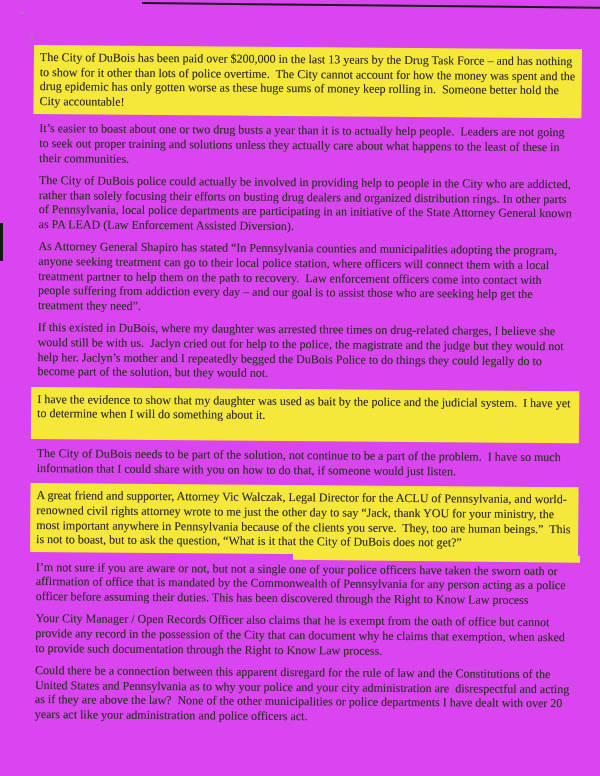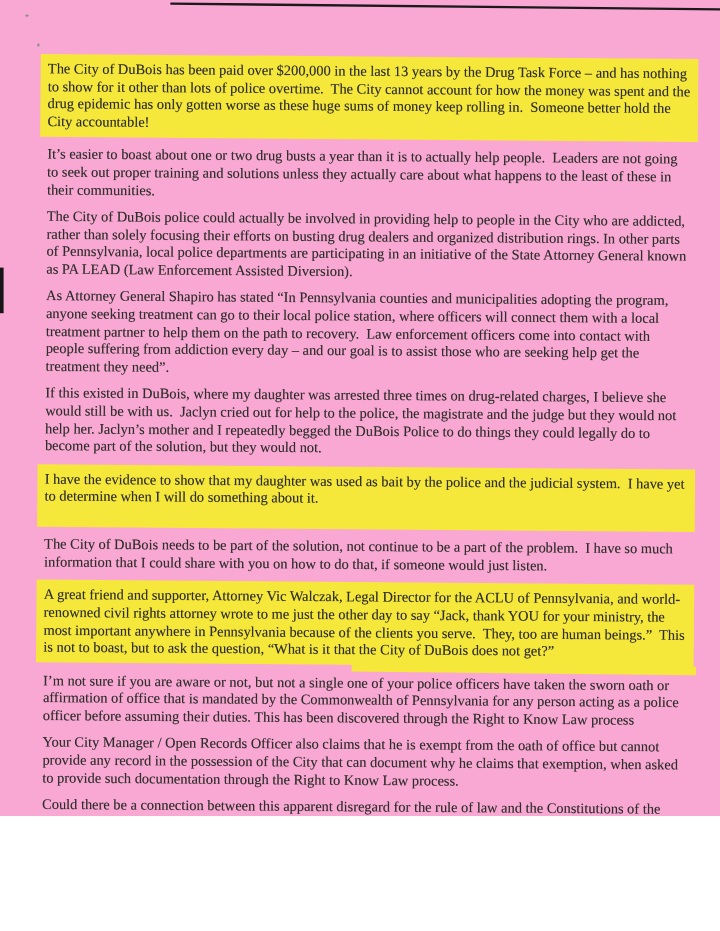--- a/index.html
+++ b/index.html
@@ -3,22 +3,22 @@
 <meta charset="utf-8">
 <style>
   html, body {
     margin: 0;
     padding: 0;
     background: #ffffff;
   }
   .page {
     position: relative;
     width: 600px;
-    height: 680px;
-    background: #f9a8d4;
+    height: 776px;
+    background: #d946ef;
     overflow: hidden;
     font-family: "Liberation Serif", serif;
   }
   
   .scan-top-line {
     position: absolute;
     left: 142px;
     top: 2px;
     width: 462px;
     height: 2px;

